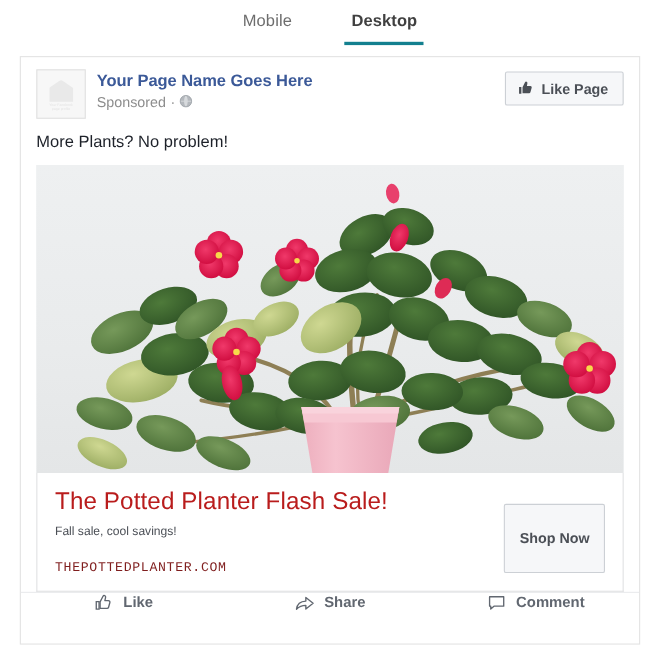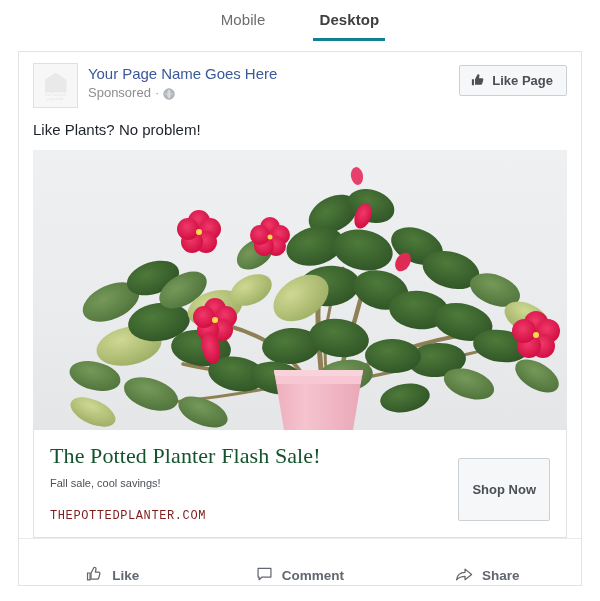--- a/index.html
+++ b/index.html
@@ -97,27 +97,27 @@
     color: #e4e4e4;
     line-height: 4px;
   }
   .header-text {
     margin-left: 10px;
     padding-top: 1px;
   }
   .page-name {
     color: #3b5998;
     font-size: 15px;
-    font-weight: normal;
+    font-weight: bold;
     letter-spacing: -.05px;
     line-height: 19px;
   }
   .sponsored-row {
     display: flex;
-    align-items: center;
+    align-items: flex-start;
     margin-top: 2px;
     color: #8d8d8d;
     font-size: 13px;
     line-height: 16px;
   }
   .dot-sep {
     margin: 0 4px;
     color: #9a9a9a;
   }
   .globe-icon {
@@ -175,23 +175,23 @@
     width: 534px;
     margin: 0 auto;
     border: 1px solid #e0e1e3;
     border-top: none;
     box-sizing: border-box;
     padding: 13px 16px 14px 16px;
     position: relative;
     background: #fff;
   }
   .link-title {
-    font-family: Liberation Serif, serif;
+    font-family: Liberation Sans, sans-serif;
     font-size: 22px;
-    color: #14532d;
+    color: #b91c1c;
     line-height: 26px;
     letter-spacing: .1px;
   }
   .link-desc {
     font-size: 11px;
     color: #4b4f56;
     margin-top: 5px;
     line-height: 18px;
   }
   .link-domain {
@@ -220,21 +220,21 @@
   .action-bar {
     display: flex;
     align-items: center;
     height: 45px;
     border-top: 1px solid #e9eaed;
     margin: 0 0px;
   }
   .action-btn {
     flex: 1;
     display: flex;
-    align-items: flex-end;
+    align-items: flex-start;
     justify-content: center;
     gap: 9px;
     font-size: 13.5px;
     font-weight: bold;
     color: #616770;
     cursor: pointer;
     background: none;
     border: none;
     font-family: "Liberation Sans", sans-serif;
     height: 100%;
@@ -280,21 +280,21 @@
     <button class="like-page-btn">
       <span class="thumb-solid">
         <svg width="14" height="14" viewBox="0 0 16 16">
           <path d="M1 7h2.4v7H1zM4.6 7.2 7.2 2.1c.3-.6.9-.9 1.5-.7.7.2 1.1.9.95 1.6L9.2 6h3.6c.9 0 1.55.85 1.3 1.72l-1.3 4.6c-.17.6-.72 1.02-1.35 1.02H4.6z" fill="#4b4f56"></path>
         </svg>
       </span>
       <span>Like Page</span>
     </button>
   </div>
 
-  <div class="post-text">Like Plants? No problem!</div>
+  <div class="post-text">More Plants? No problem!</div>
 
   <div class="creative">
     <svg width="534" height="280" viewBox="0 0 534 280" preserveAspectRatio="none" aria-hidden="true">
       <defs>
         <linearGradient id="bg" x1="0" y1="0" x2="0" y2="1">
           <stop offset="0%" stop-color="#eef0f1"></stop>
           <stop offset="60%" stop-color="#e9ebec"></stop>
           <stop offset="100%" stop-color="#e4e6e7"></stop>
         </linearGradient>
         <linearGradient id="potg" x1="0" y1="0" x2="1" y2="0">
@@ -446,30 +446,30 @@
         <svg width="17" height="17" viewBox="0 0 18 18">
           <path d="M1.6 7.4h2.7v7.2H1.6z" fill="none" stroke="#616770" stroke-width="1.3"></path>
           <path d="M5.3 7.6 8.1 2.2c.3-.6 1-.8 1.6-.6.7.25 1.05.95.88 1.65L9.9 6.4h3.4c.95 0 1.65.9 1.4 1.82l-1.25 4.5c-.18.66-.78 1.12-1.47 1.12H5.3z" fill="none" stroke="#616770" stroke-width="1.3" stroke-linejoin="round"></path>
         </svg>
       </span>
       <span>Like</span>
     </button>
 
     <button class="action-btn">
       <span class="action-icon">
+        <svg width="18" height="17" viewBox="0 0 19 18">
+          <path d="M1.6 14.6c.6-5 3.8-7.6 9-7.8V3.3l7 5.6-7 5.6v-3.6c-4 0-6.6 1.2-9 3.7z" fill="none" stroke="#616770" stroke-width="1.3" stroke-linejoin="round"></path>
+        </svg>
+      </span>
+      <span>Share</span>
+    </button>
+
+    <button class="action-btn">
+      <span class="action-icon">
         <svg width="17" height="17" viewBox="0 0 18 18">
           <path d="M2.2 2.6h13.6v9.1H6.4l-3.1 2.8v-2.8H2.2z" fill="none" stroke="#616770" stroke-width="1.3" stroke-linejoin="round"></path>
         </svg>
       </span>
       <span>Comment</span>
     </button>
-
-    <button class="action-btn">
-      <span class="action-icon">
-        <svg width="18" height="17" viewBox="0 0 19 18">
-          <path d="M1.6 14.6c.6-5 3.8-7.6 9-7.8V3.3l7 5.6-7 5.6v-3.6c-4 0-6.6 1.2-9 3.7z" fill="none" stroke="#616770" stroke-width="1.3" stroke-linejoin="round"></path>
-        </svg>
-      </span>
-      <span>Share</span>
-    </button>
   </div>
 
 </div>
 
 </body></html>

